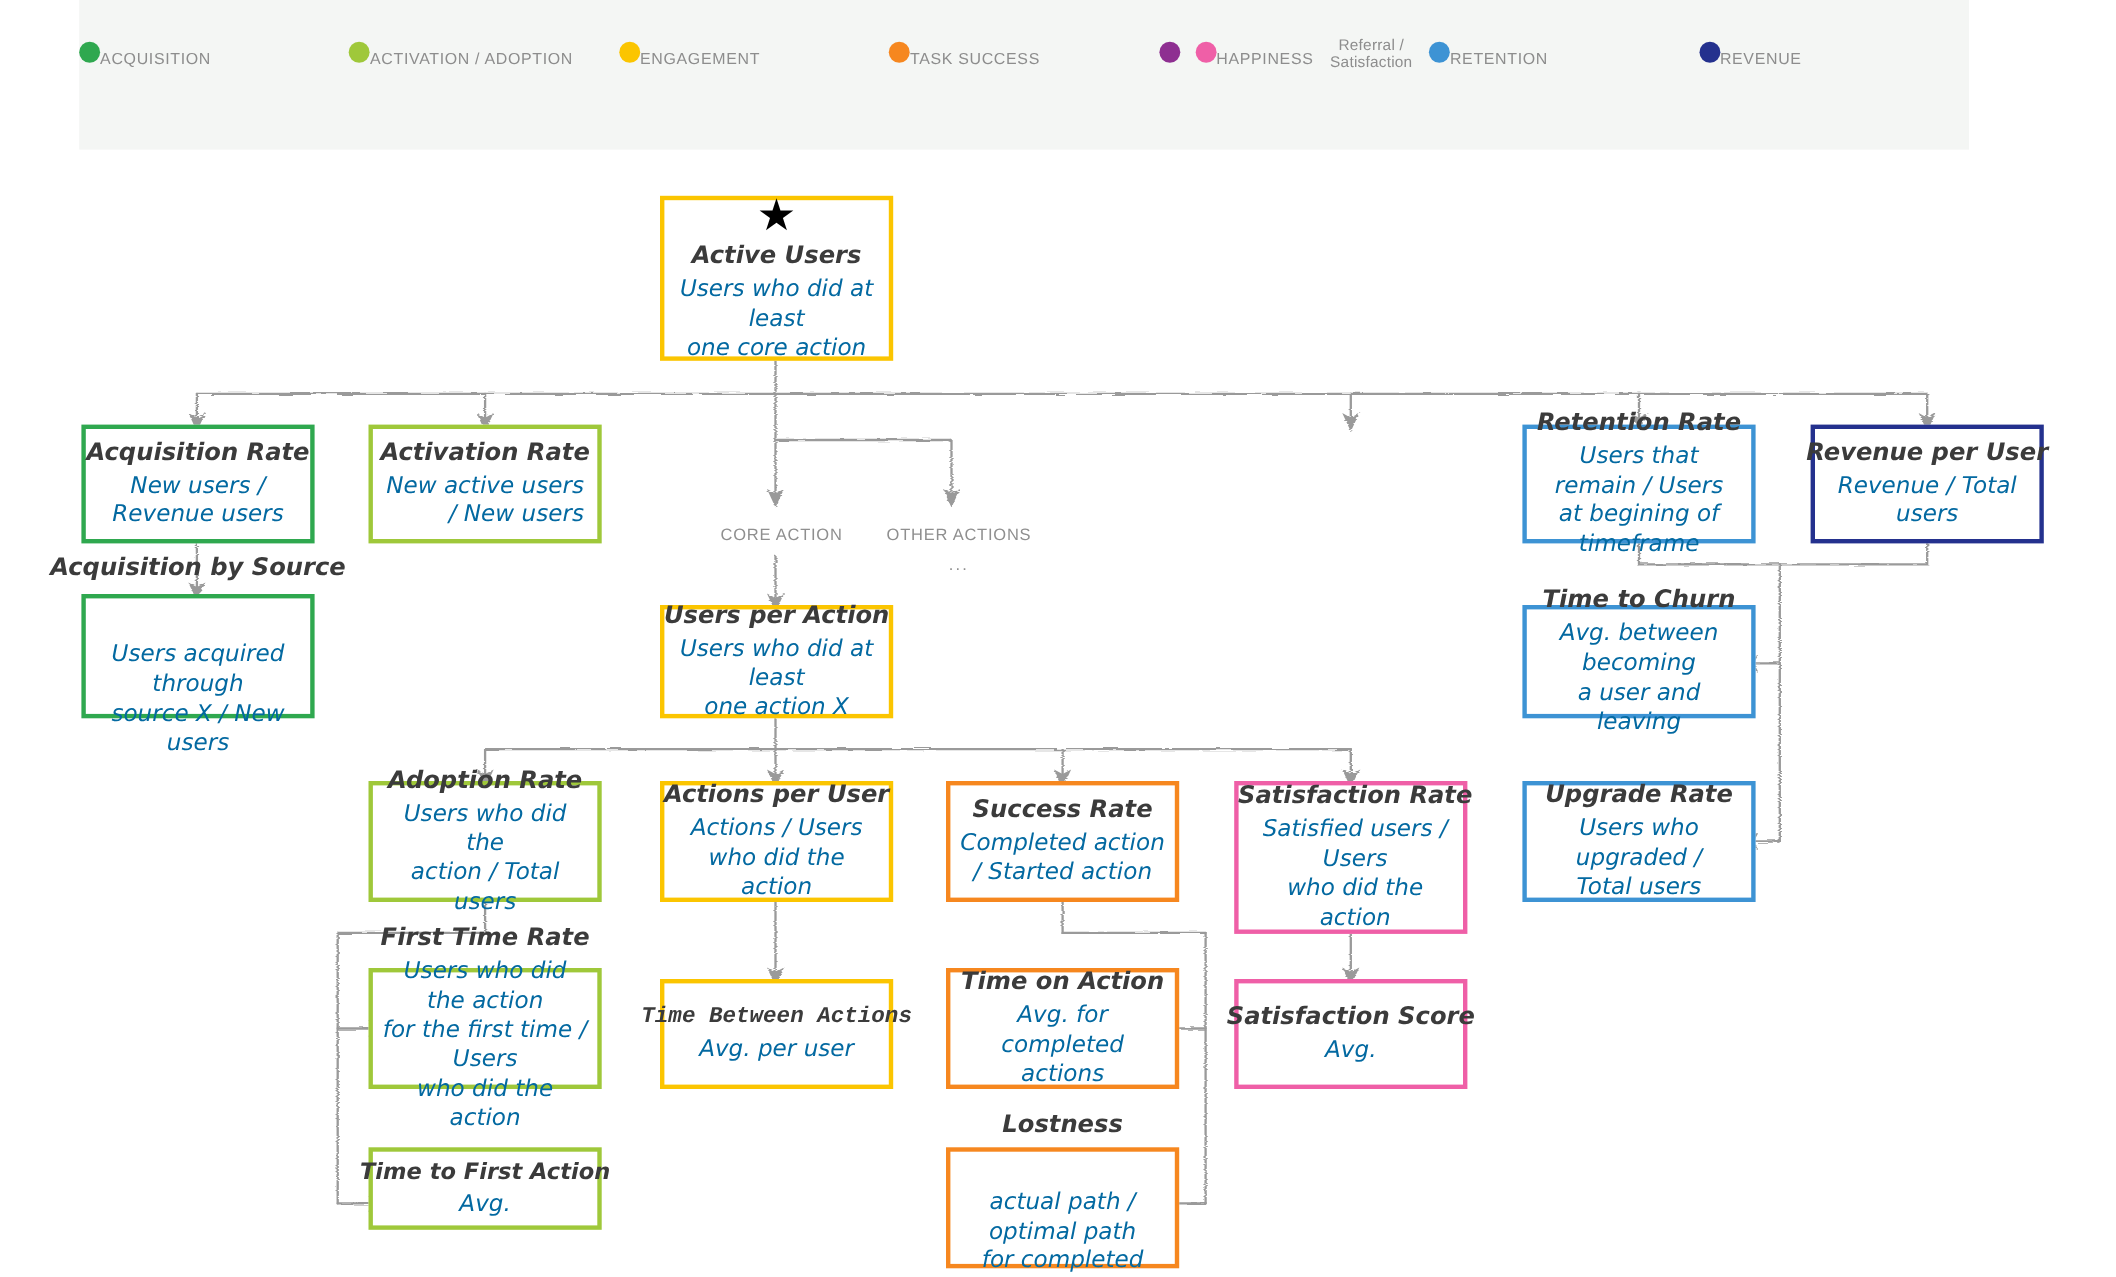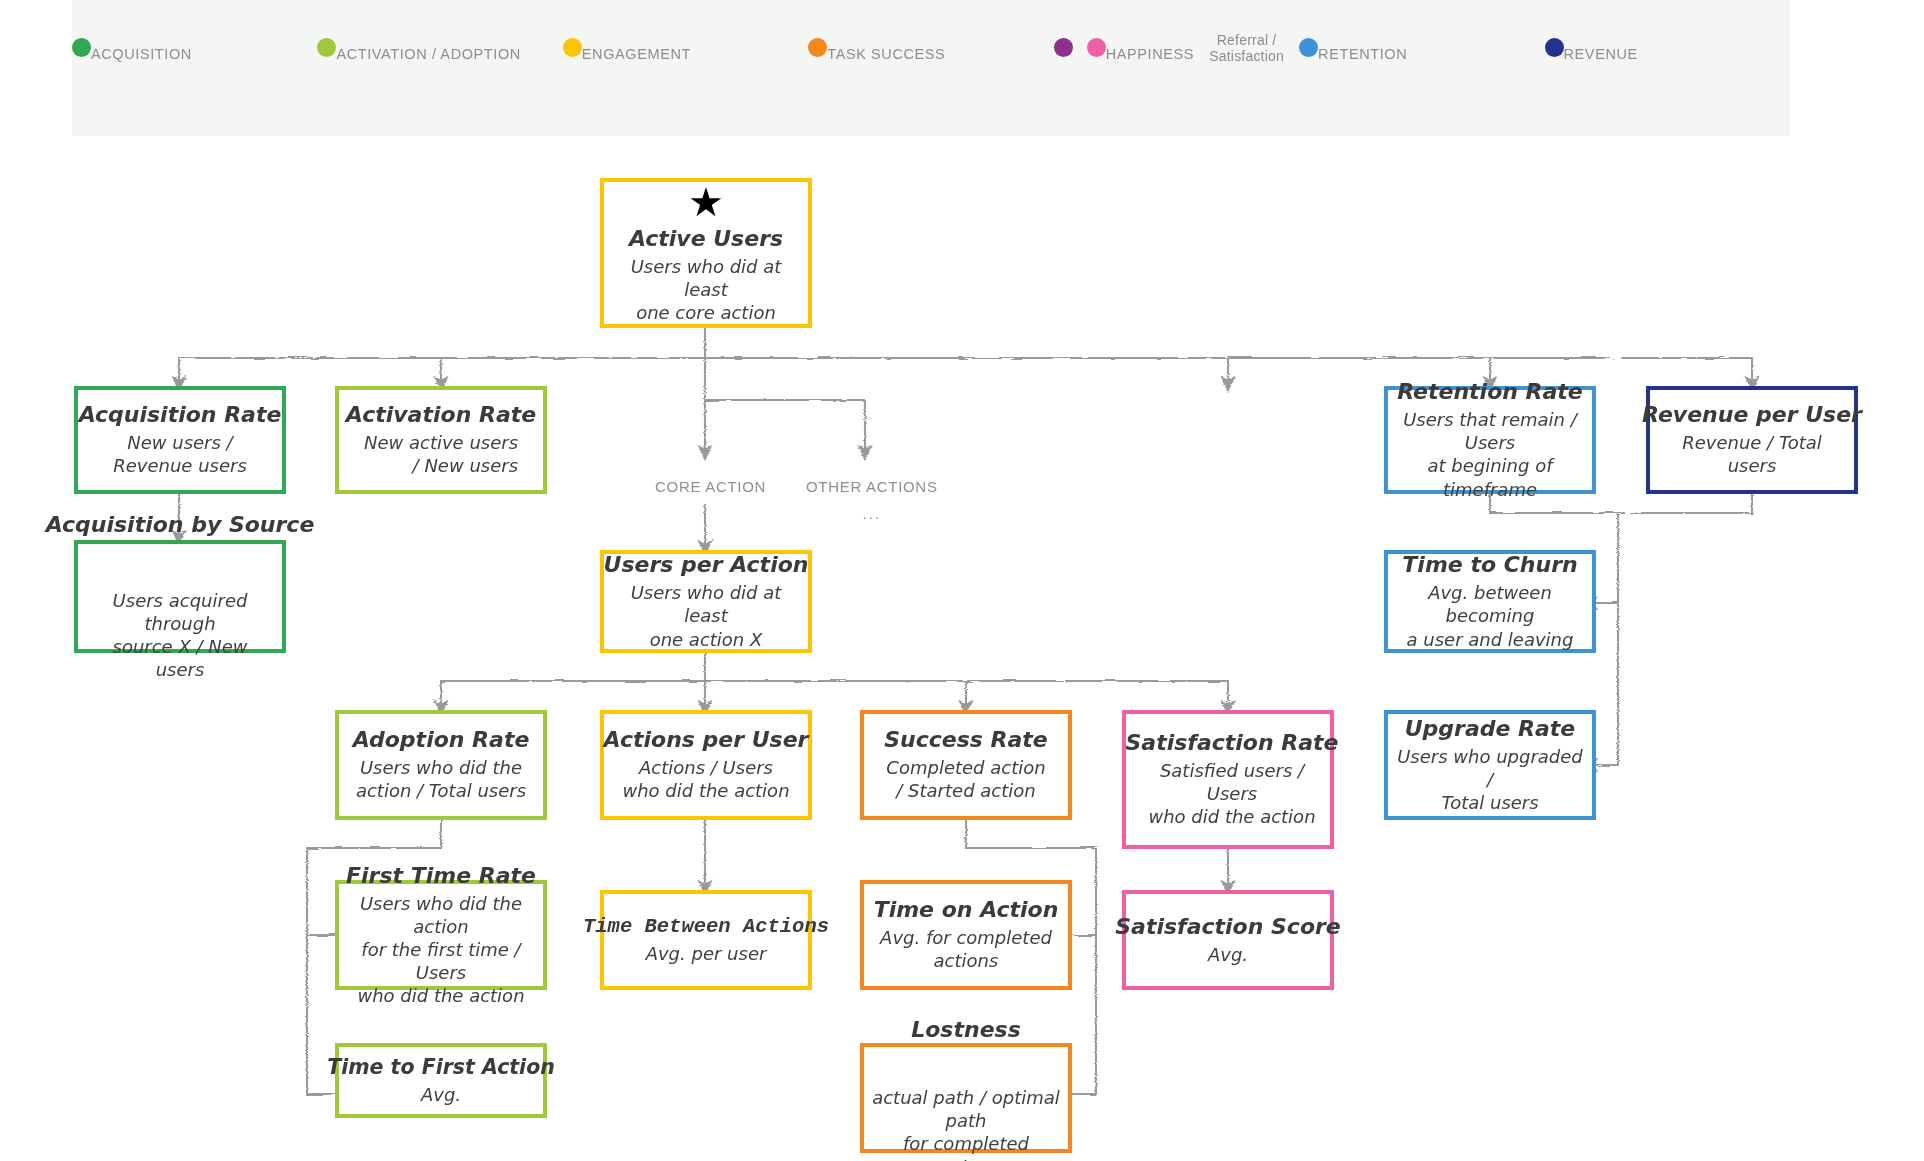--- a/index.html
+++ b/index.html
@@ -36,21 +36,21 @@
     display:flex;flex-direction:column;align-items:center;justify-content:center;
     text-align:center;box-sizing:border-box;padding:6px 8px;
   }
   .node .title{
     font-family:"DejaVu Sans", sans-serif;
     font-style:italic;font-weight:600;color:#3b3b3b;
     font-size:22px;line-height:1.18;white-space:nowrap;
   }
   .node .desc{
     font-family:"DejaVu Sans", sans-serif;
-    font-style:italic;color:#404040;font-size:18px;line-height:1.28;margin-top:3px;
+    font-style:italic;color:#0369a1;font-size:21px;line-height:1.28;margin-top:3px;
   }
   .node .star{font-size:40px;line-height:1;margin-bottom:4px;}
 
   
   .caption{
     position:absolute;color:#8f8f8f;font-size:15px;letter-spacing:.7px;
     font-family:"Liberation Sans", sans-serif;white-space:nowrap;
   }
   .caption .ell{display:block;text-align:center;margin-top:10px;font-size:15px;letter-spacing:2px;}
 </style>

